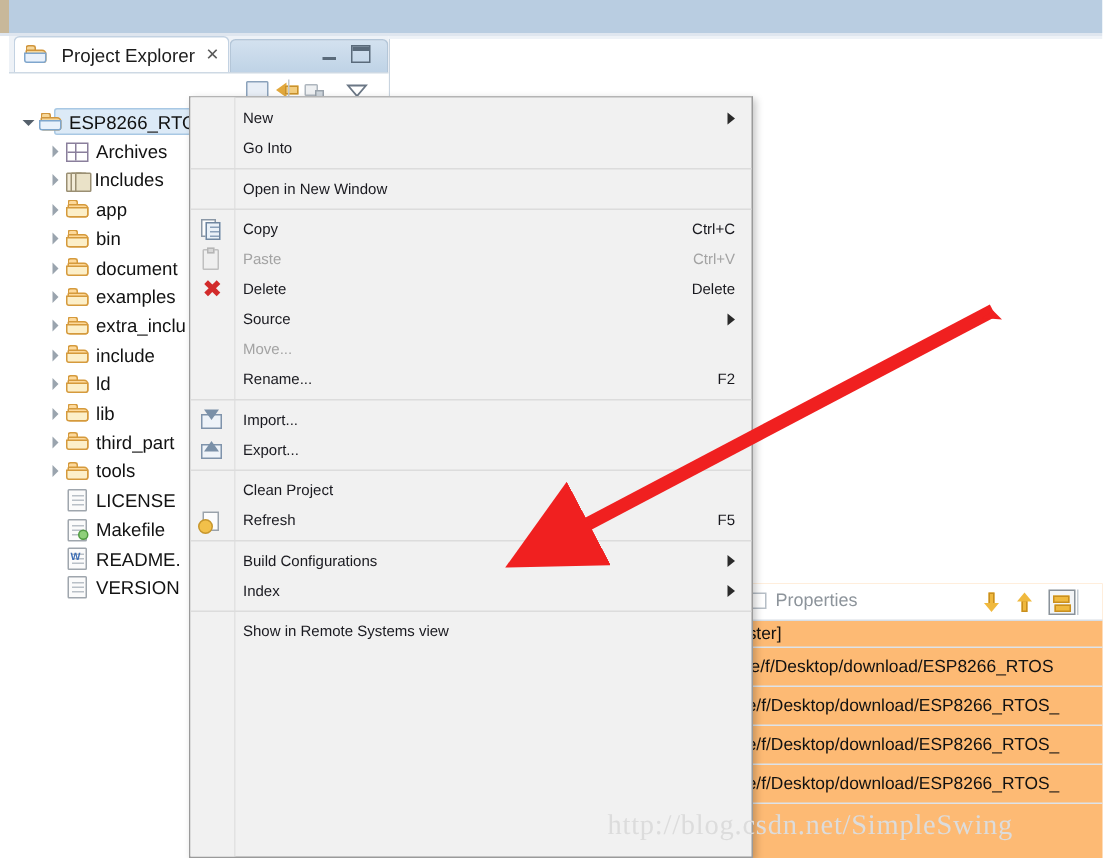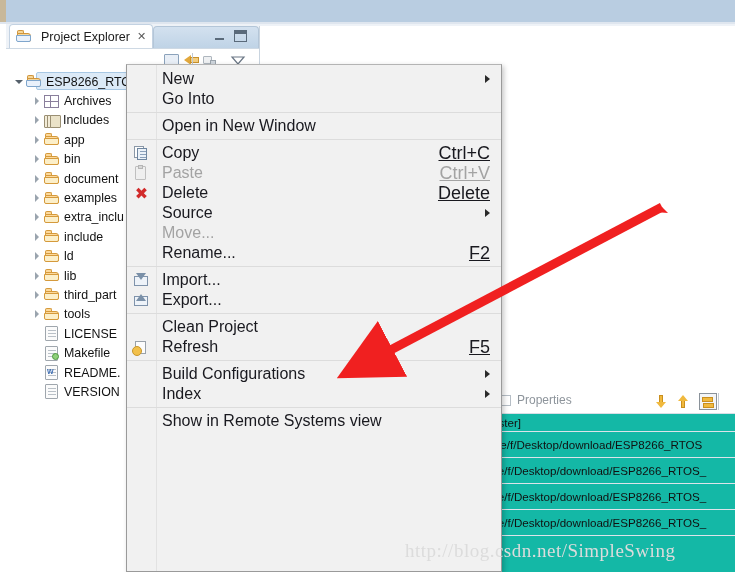--- a/index.html
+++ b/index.html
@@ -81,21 +81,21 @@
   .ic-inc i:nth-child(3){left:6px;top:1px;background:#eae2c8;}
   
   .ic-file{width:13px;height:15px;background:#fbfbfb;border:1px solid #9fa6ad;box-sizing:border-box;border-radius:1px;}
   .ic-file::before{content:"";position:absolute;left:2px;top:3px;width:8px;height:1px;background:#b9c0c7;box-shadow:0 3px 0 #b9c0c7,0 6px 0 #b9c0c7;}
 
   
   #editor-area{position:absolute;left:259px;top:24px;width:476px;height:365px;background:#ffffff;border-left:1px solid #c9d4df;}
   #editor-tabstrip{position:absolute;left:259px;top:24px;width:476px;height:2px;background:#eef2f7;}
 
   
-  #props-view{position:absolute;left:489px;top:389px;width:246px;height:183px;background:#14b8a6;border-left:1px solid #c9d4df;}
+  #props-view{position:absolute;left:489px;top:389px;width:246px;height:183px;background:#fdba74;border-left:1px solid #c9d4df;}
   #props-tabrow{position:absolute;left:0;top:0;width:246px;height:24px;background:#ffffff;border-bottom:1px solid #d7dee6;}
   #props-tab{position:absolute;left:10px;top:4px;display:flex;align-items:center;gap:6px;}
   #props-sq{width:11px;height:11px;border:1.4px solid #b6bec6;box-sizing:border-box;background:#fff;}
   #props-label{font-size:12px;color:#8d949b;}
   .arrow-btn{position:absolute;top:5px;width:15px;height:15px;}
   .arr{position:absolute;left:3px;top:1px;width:8px;height:13px;}
   .arr .stem{position:absolute;left:2px;width:4px;background:#f0b93e;border:1px solid #c98f1f;box-sizing:border-box;}
   .arr .head{position:absolute;left:-1px;width:0;height:0;}
   .arr.down .stem{top:0;height:8px;}
   .arr.down .head{top:7px;border-left:5px solid transparent;border-right:5px solid transparent;border-top:6px solid #f0b93e;}
@@ -114,22 +114,22 @@
 
   
   #ctx{
     position:absolute;left:126px;top:64px;width:376px;height:508px;
     background:#f1f1f1;border:1px solid #9a9a9a;border-top:1px solid #b4b4b4;box-sizing:border-box;
     box-shadow:2px 2px 5px rgba(0,0,0,.22);
   }
   #ctx-gutter{position:absolute;left:0;top:0;width:29px;height:100%;background:#f1f1f1;}
   #ctx-gutterline{position:absolute;left:29px;top:0;width:1px;height:100%;background:#e2e2e2;}
   .mi{position:relative;height:20px;display:flex;align-items:center;}
-  .mi .mlabel{position:absolute;left:35px;font-size:16px;color:#19191f;white-space:nowrap;}
-  .mi .maccel{position:absolute;right:11px;font-size:18px;color:#19191f;white-space:nowrap;text-decoration:underline;}
+  .mi .mlabel{position:absolute;left:35px;font-size:10px;color:#19191f;white-space:nowrap;}
+  .mi .maccel{position:absolute;right:11px;font-size:10px;color:#19191f;white-space:nowrap;}
   .mi.disabled .mlabel,.mi.disabled .maccel{color:#a3a3a3;}
   .mi .sub{position:absolute;right:11px;width:0;height:0;border-left:5px solid #2a2a2a;border-top:4px solid transparent;border-bottom:4px solid transparent;}
   .msep{height:1px;margin:3px 0 3px 0;background:#dcdcdc;}
   .mi .micon{position:absolute;left:6px;top:3px;width:17px;height:15px;}
   .mi.selected{
     background:linear-gradient(#eaf2fb,#dfecfa);
     border:1px solid #8cb6e0;box-sizing:border-box;border-radius:2px;
     height:22px;
   }
   .mi.selected .mlabel{left:34px;}

